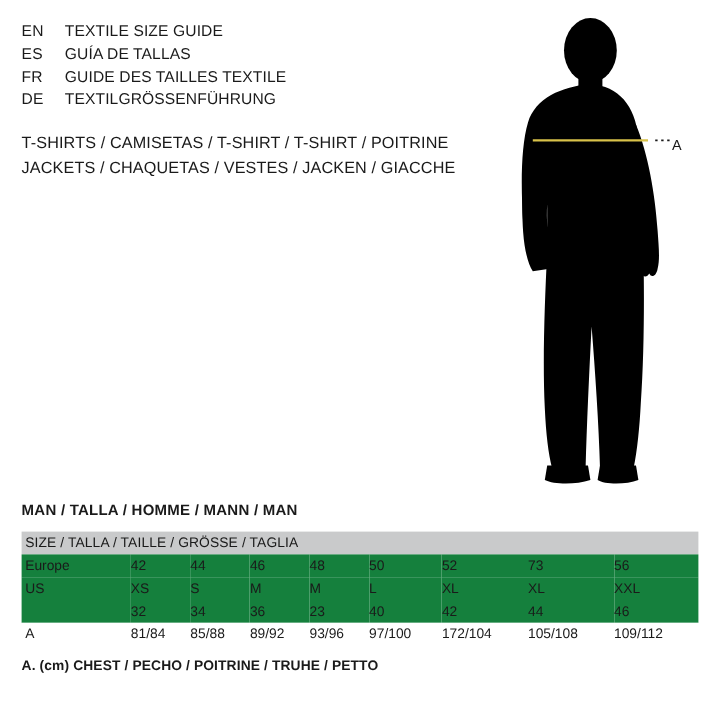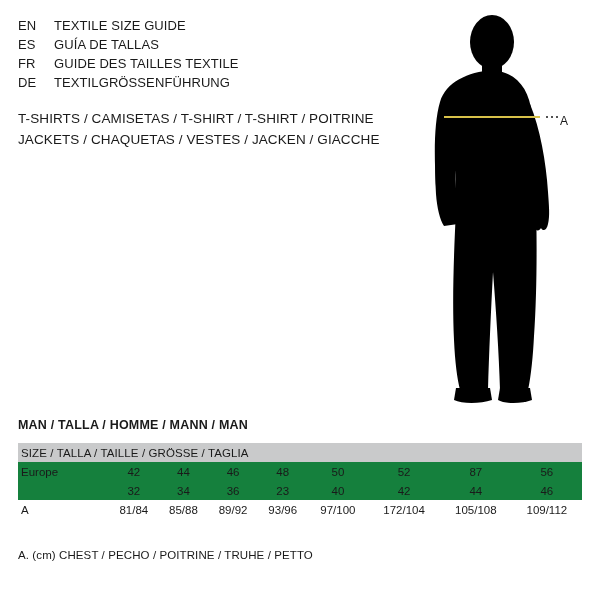--- a/index.html
+++ b/index.html
@@ -94,21 +94,20 @@
   table.size-table {
     border-collapse: collapse;
     width: 564px;
     font-size: 11.5px;
     color: #1a1a1a;
   }
   table.size-table td, table.size-table th {
     padding: 0;
     height: 19px;
     font-weight: normal;
-    text-align: center;
     vertical-align: middle;
   }
   table.size-table td.rowlabel, table.size-table th.rowlabel {
     text-align: left;
     padding-left: 3px;
     width: 88px;
   }
   tr.head-row {
     background: #c9cacb;
   }
@@ -123,20 +122,21 @@
     background: #ffffff;
   }
 
   .footnote {
     position: absolute;
     left: 18px;
     top: 549px;
     font-size: 11.5px;
     letter-spacing: 0.1px;
     color: #1a1a1a;
+    font-weight: bold;
   }
 </style>
 </head>
 <body>
 
 <div class="page">
 
   <div class="lang-block">
     <div class="lang-row">
       <span class="lang-code">EN</span>
@@ -218,22 +218,33 @@
       </thead>
       <tbody>
         <tr class="shade">
           <td class="rowlabel">Europe</td>
           <td>42</td>
           <td>44</td>
           <td>46</td>
           <td>48</td>
           <td>50</td>
           <td>52</td>
-          <td>87</td>
+          <td>73</td>
           <td>56</td>
+        </tr>
+        <tr class="shade">
+          <td class="rowlabel">US</td>
+          <td>XS</td>
+          <td>S</td>
+          <td>M</td>
+          <td>M</td>
+          <td>L</td>
+          <td>XL</td>
+          <td>XL</td>
+          <td>XXL</td>
         </tr>
         <tr class="shade">
           <td class="rowlabel"></td>
           <td>32</td>
           <td>34</td>
           <td>36</td>
           <td>23</td>
           <td>40</td>
           <td>42</td>
           <td>44</td>

